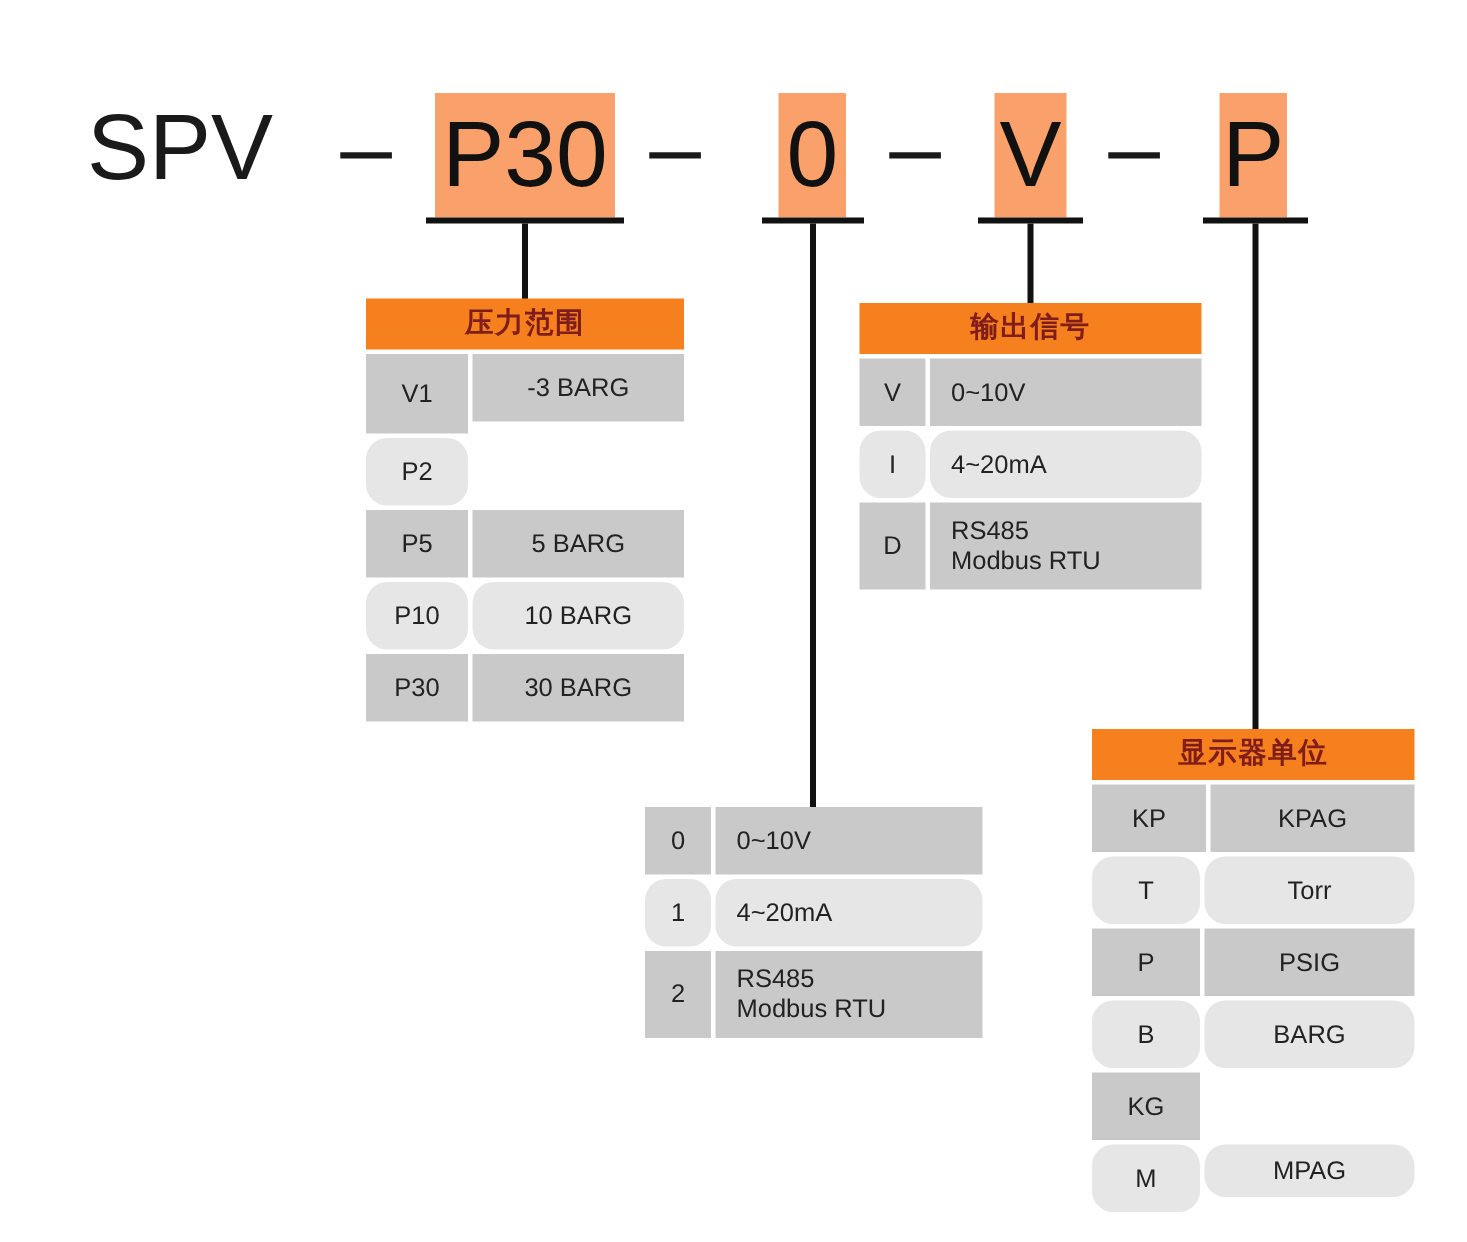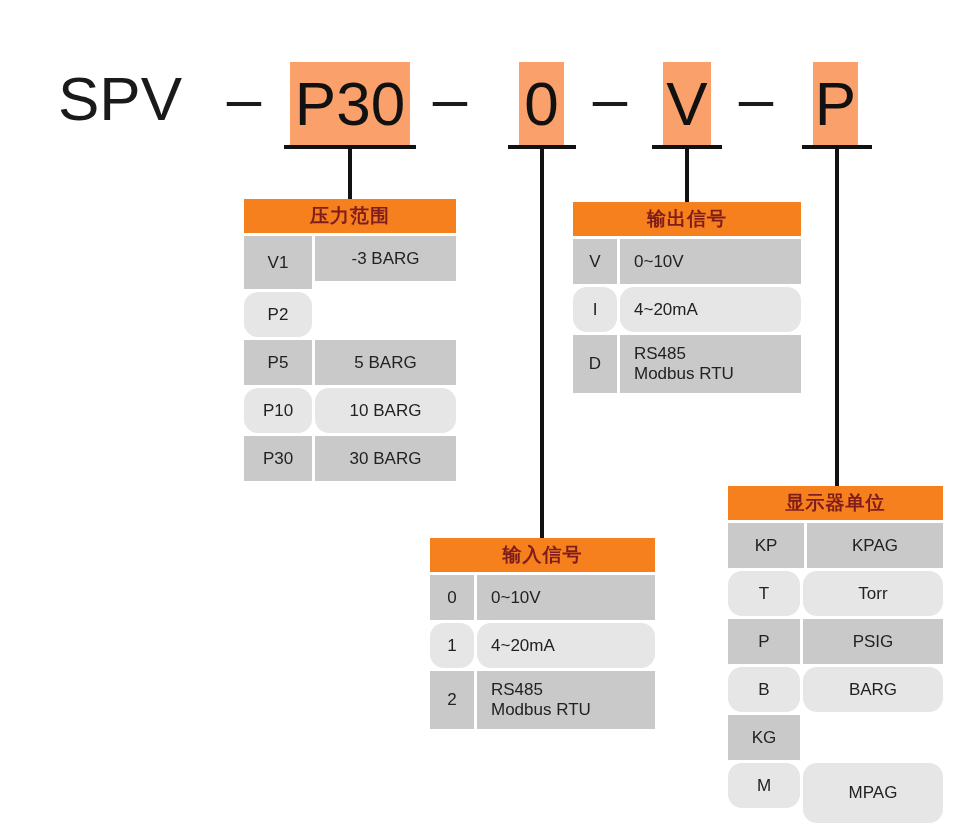--- a/index.html
+++ b/index.html
@@ -196,21 +196,20 @@
       <div class="cell-val val-left" style="height:45px;">4~20mA</div>
     </div>
     <div class="tbl-row shade-dark">
       <div class="cell-code" style="width:44px; height:58px;">D</div>
       <div class="cell-val val-left" style="height:58px;">RS485
 Modbus RTU</div>
     </div>
   </div>
 
   <div class="tbl" style="left:430px; top:538px; width:225px;">
-    <div class="tbl-head">输入信号</div>
 
     <div class="tbl-row shade-dark">
       <div class="cell-code" style="width:44px; height:45px;">0</div>
       <div class="cell-val val-left" style="height:45px;">0~10V</div>
     </div>
     <div class="tbl-row shade-light">
       <div class="cell-code" style="width:44px; height:45px;">1</div>
       <div class="cell-val val-left" style="height:45px;">4~20mA</div>
     </div>
     <div class="tbl-row shade-dark">
@@ -237,17 +236,17 @@
     </div>
     <div class="tbl-row shade-light">
       <div class="cell-code" style="width:72px; height:45px;">B</div>
       <div class="cell-val val-center" style="height:45px;">BARG</div>
     </div>
     <div class="tbl-row shade-dark">
       <div class="cell-code" style="width:72px; height:45px;">KG</div>
     </div>
     <div class="tbl-row shade-light">
       <div class="cell-code" style="width:72px; height:45px;">M</div>
-      <div class="cell-val val-center" style="height:60px;">MPAG</div>
+      <div class="cell-val val-center" style="height:35px;">MPAG</div>
     </div>
   </div>
 
 </div>
 
 </body></html>

